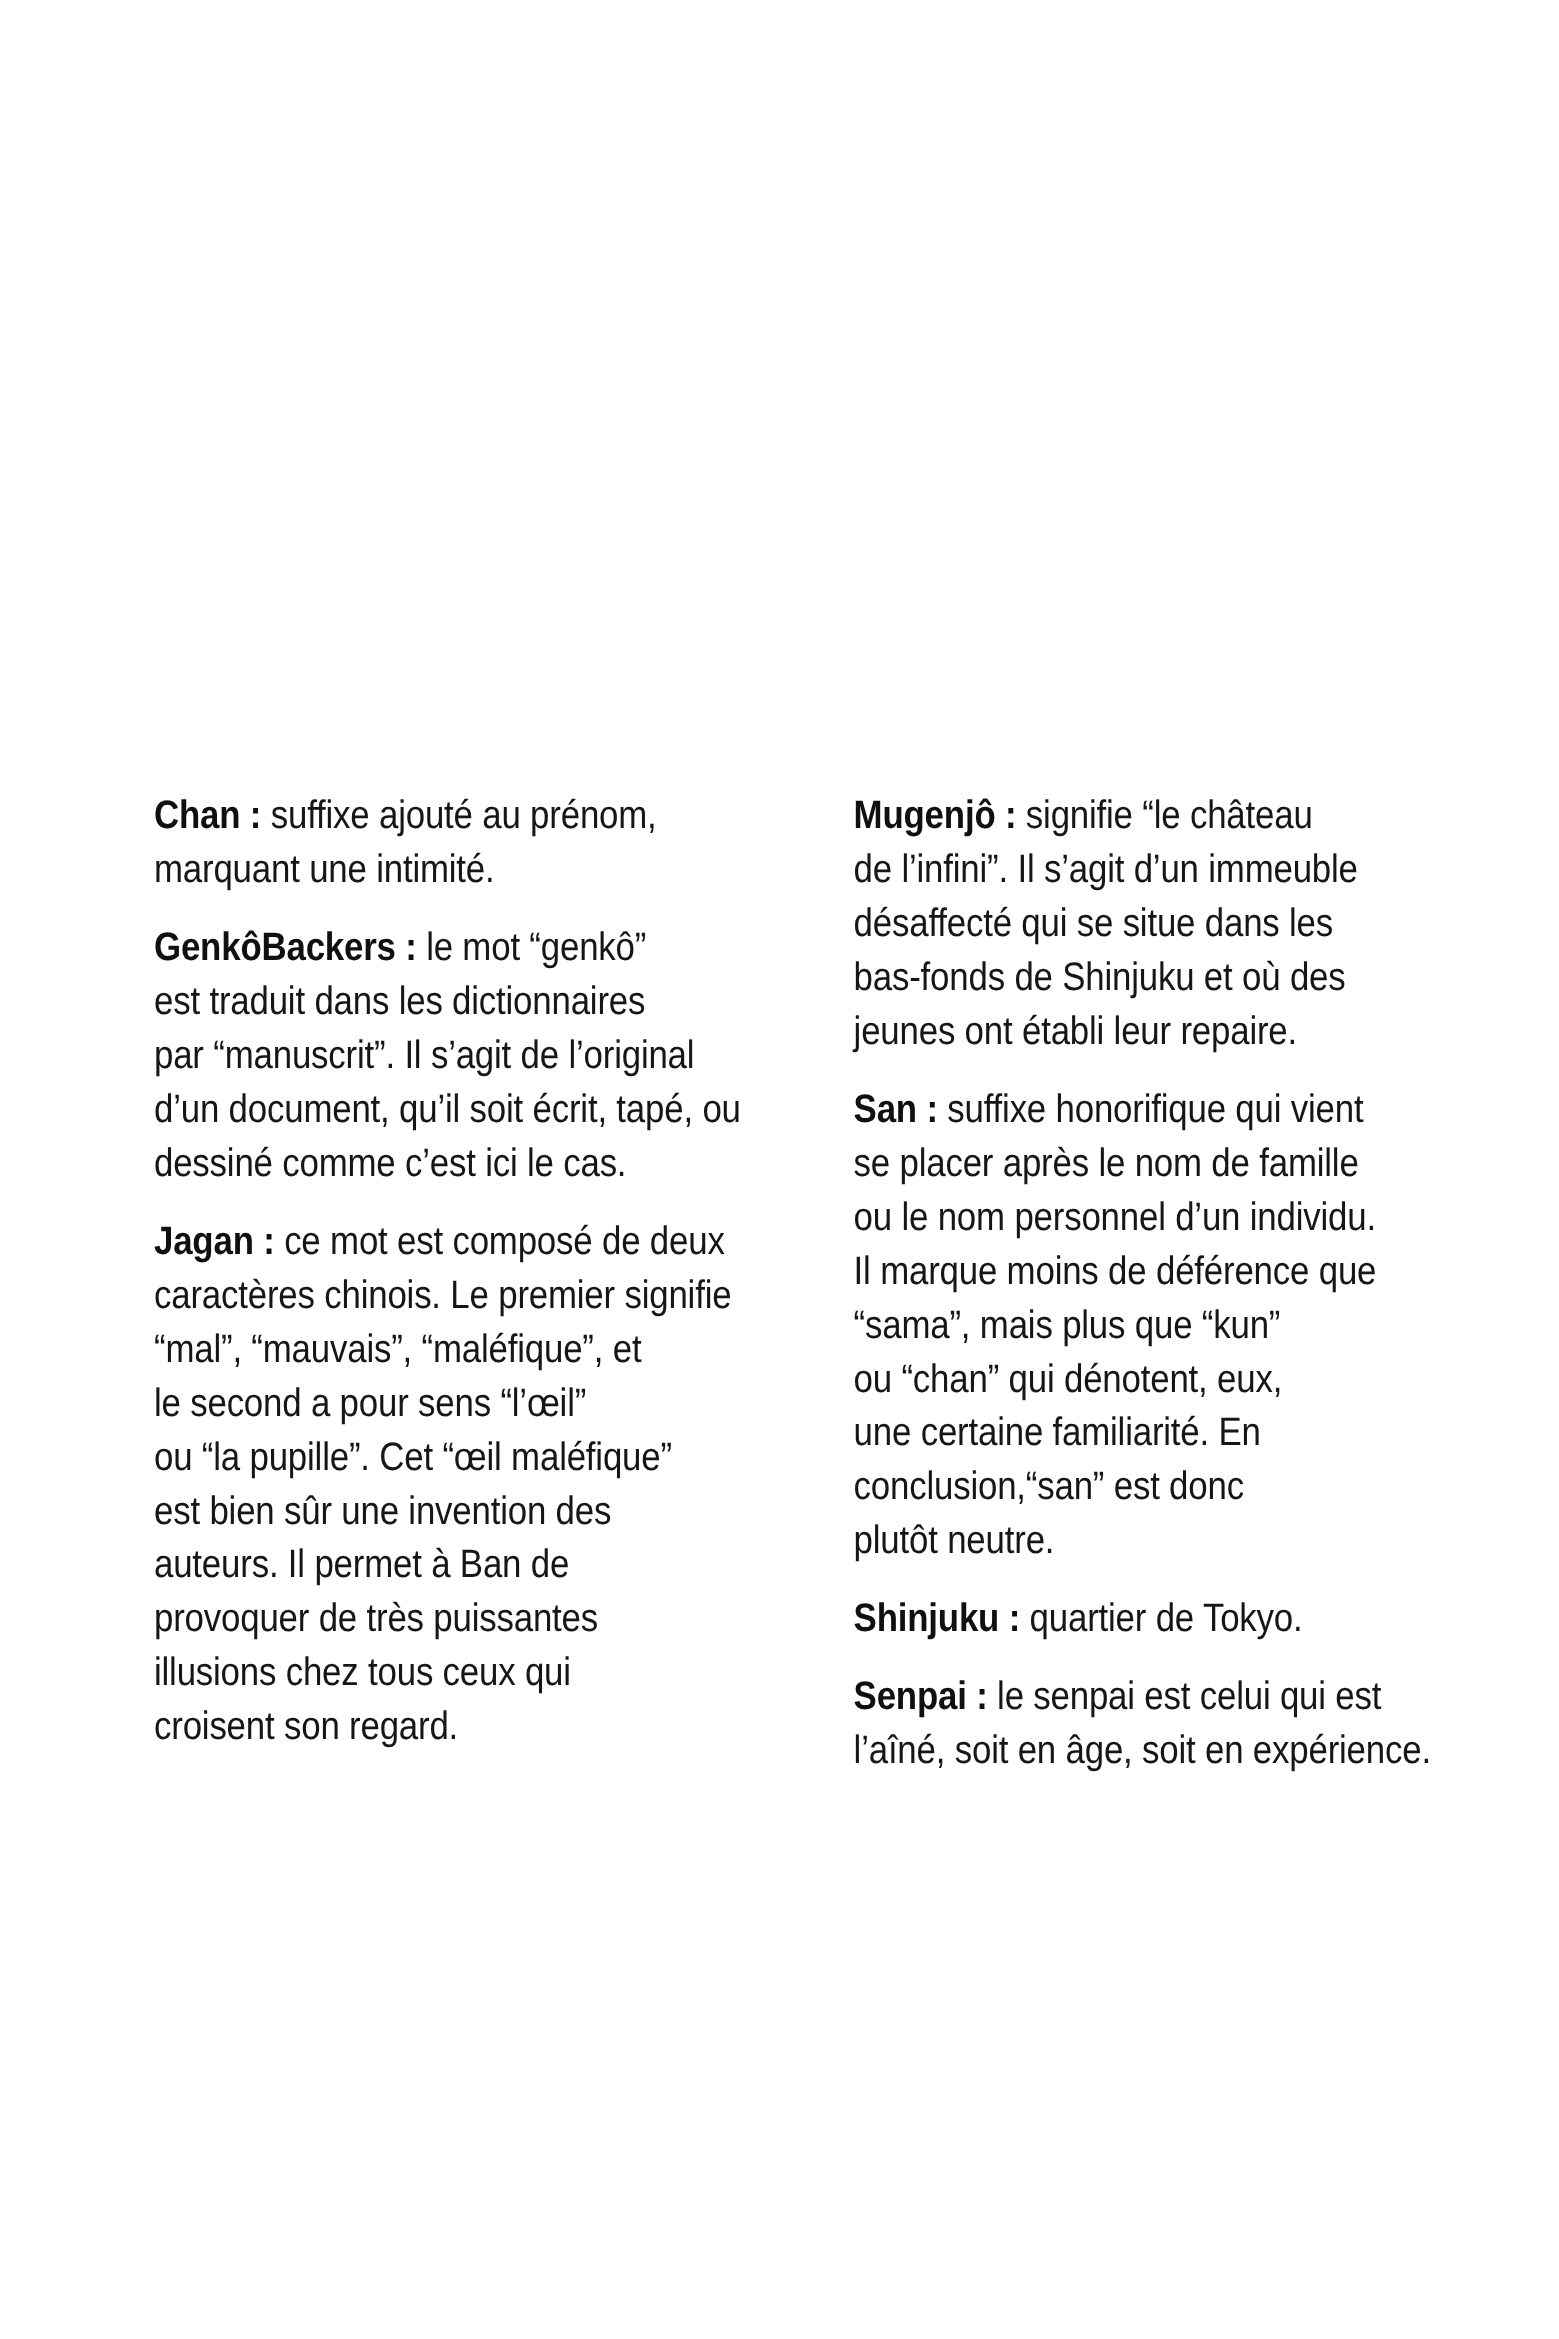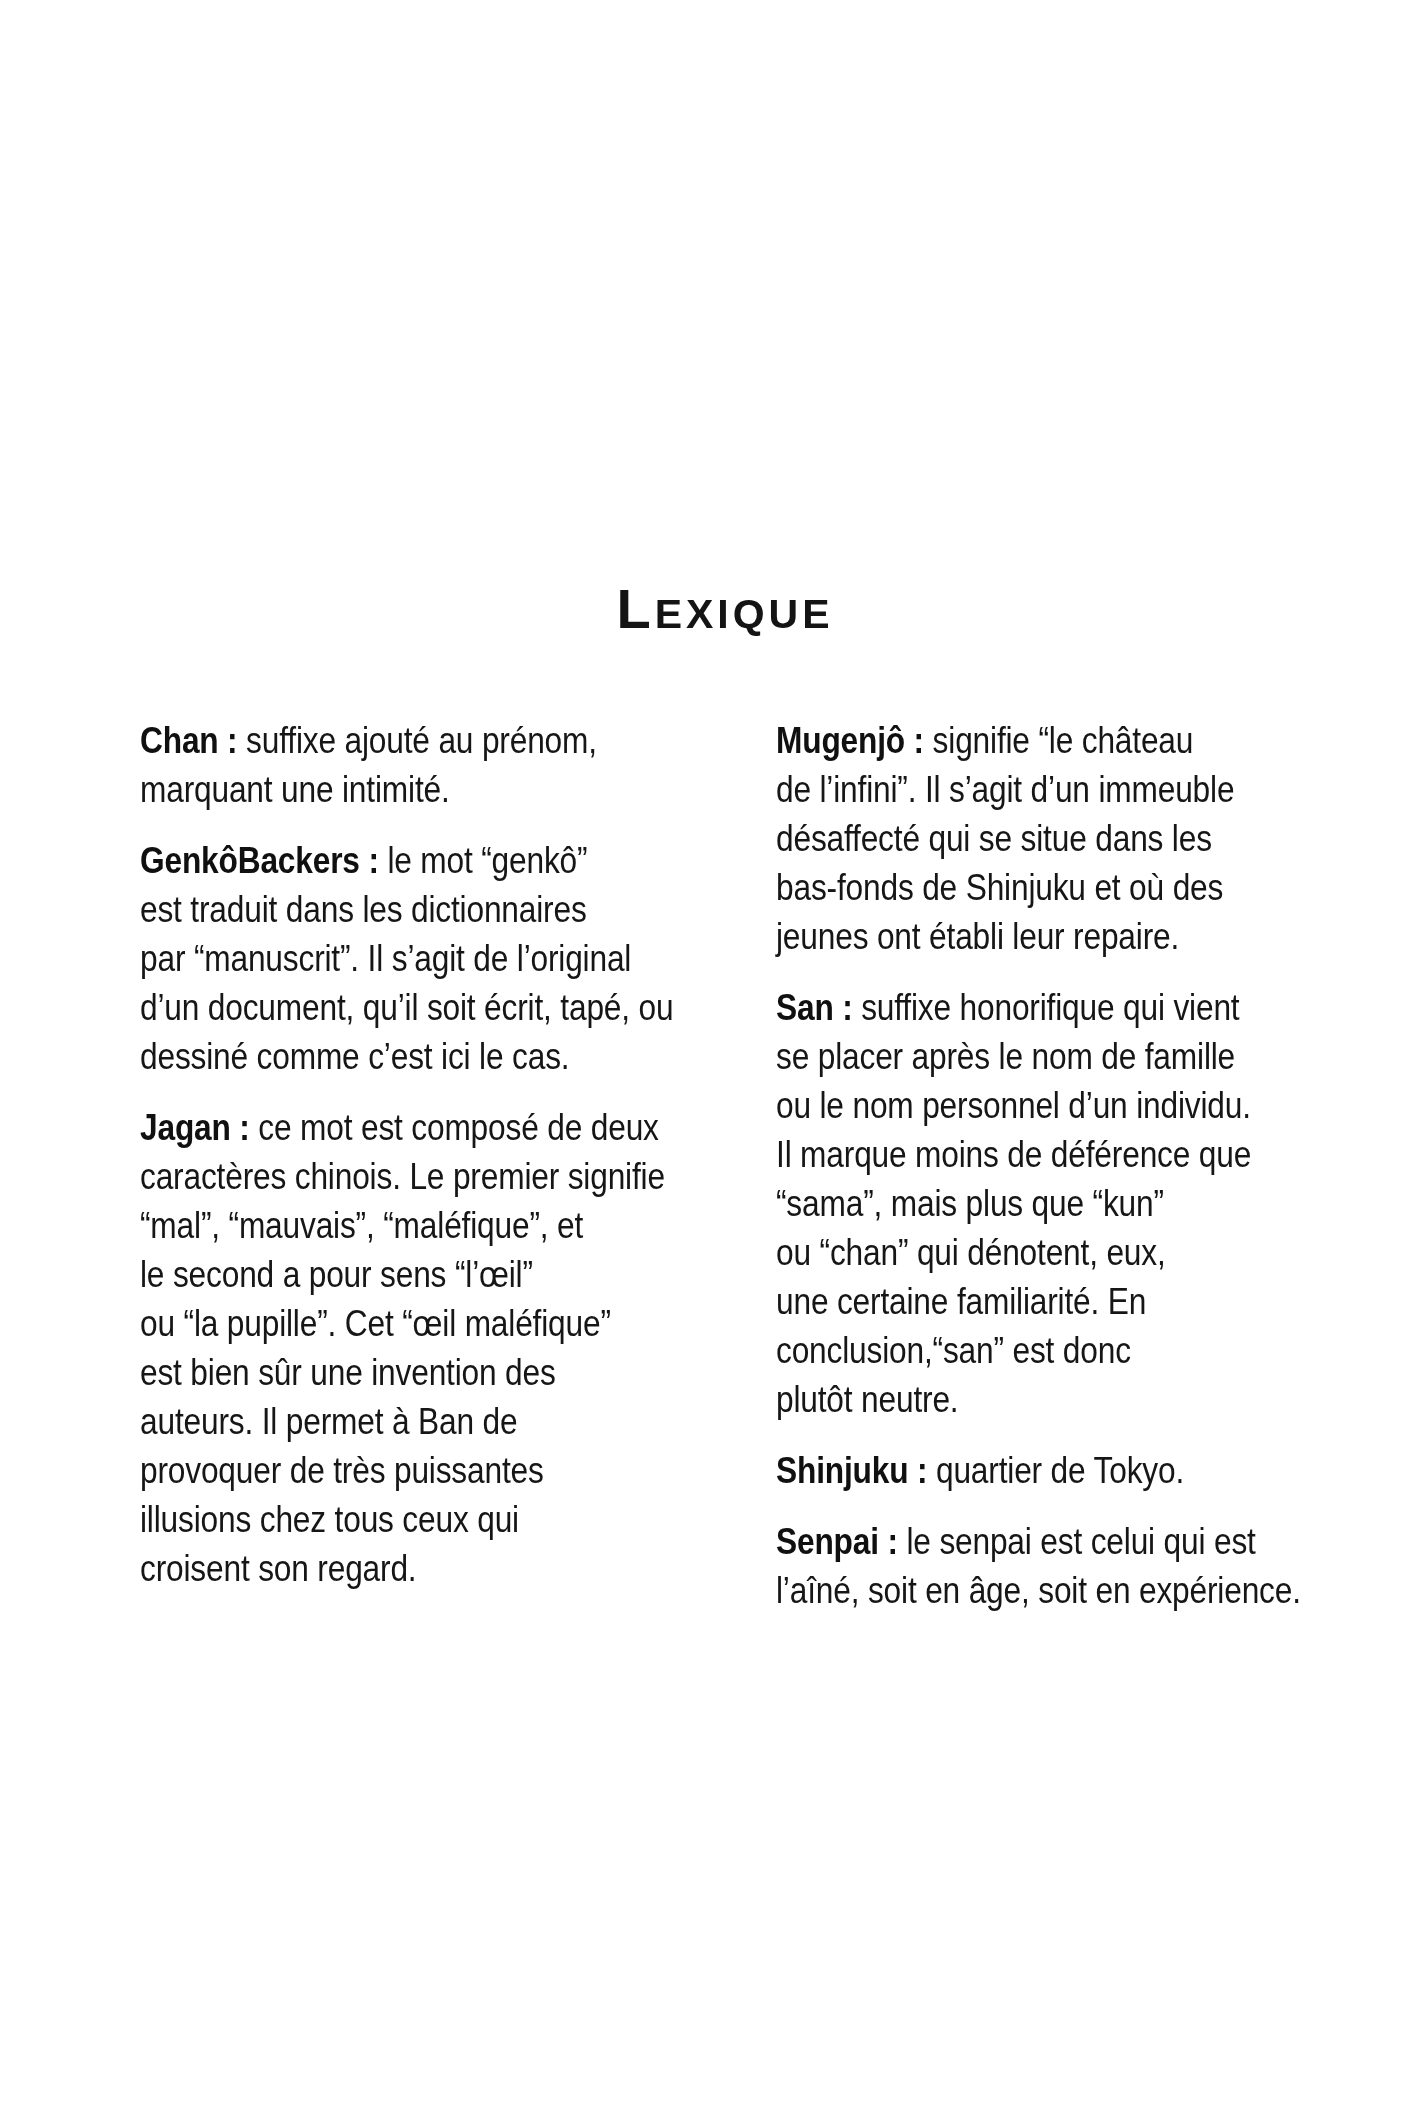--- a/index.html
+++ b/index.html
@@ -56,21 +56,20 @@
   .term {
     font-weight: 700;
     color: #101010;
   }
 </style>
 </head>
 <body>
 
 <div class="page">
 
-  <h1 class="title"><span class="title-initial">L</span><span class="title-rest">exique</span></h1>
 
   <div class="column column-left">
   <p class="entry"><span class="term">Chan : </span><span class="definition">suffixe ajouté au prénom,
 marquant une intimité.</span></p>
 
   <p class="entry"><span class="term">GenkôBackers : </span><span class="definition">le mot “genkô”
 est traduit dans les dictionnaires
 par “manuscrit”. Il s’agit de l’original
 d’un document, qu’il soit écrit, tapé, ou
 dessiné comme c’est ici le cas.</span></p>

